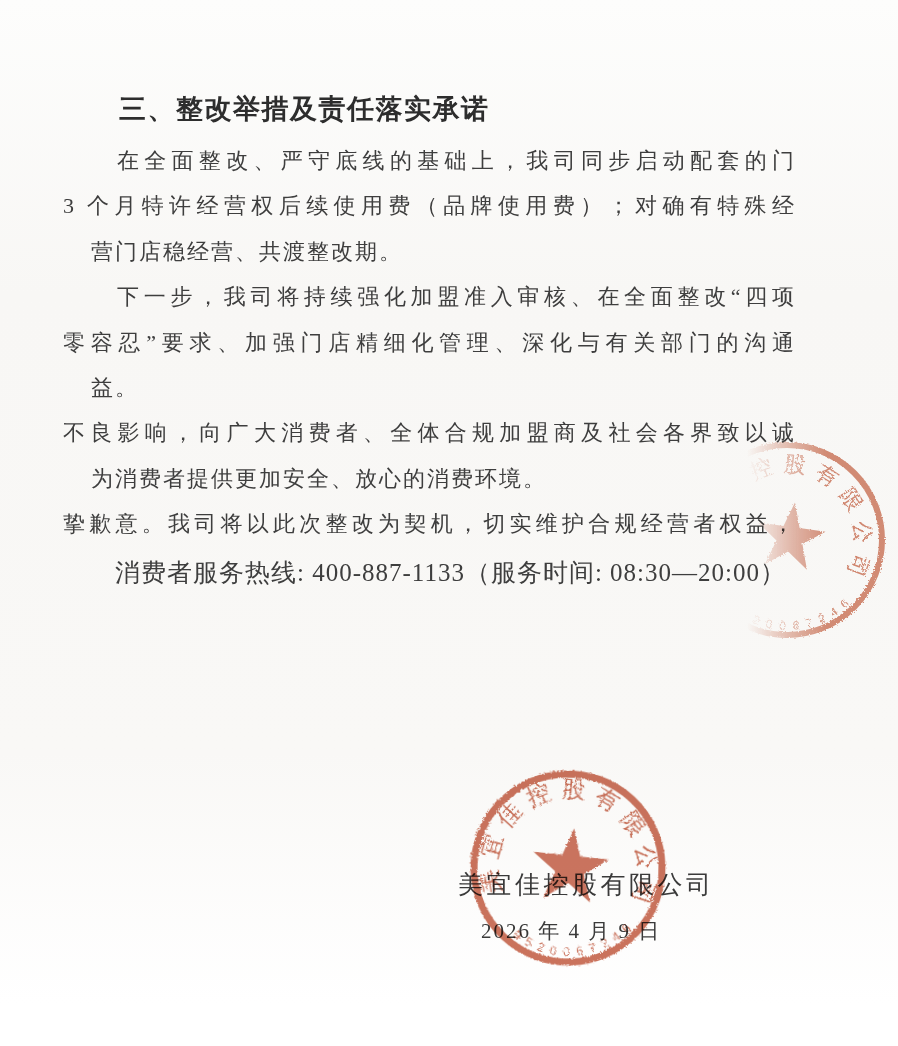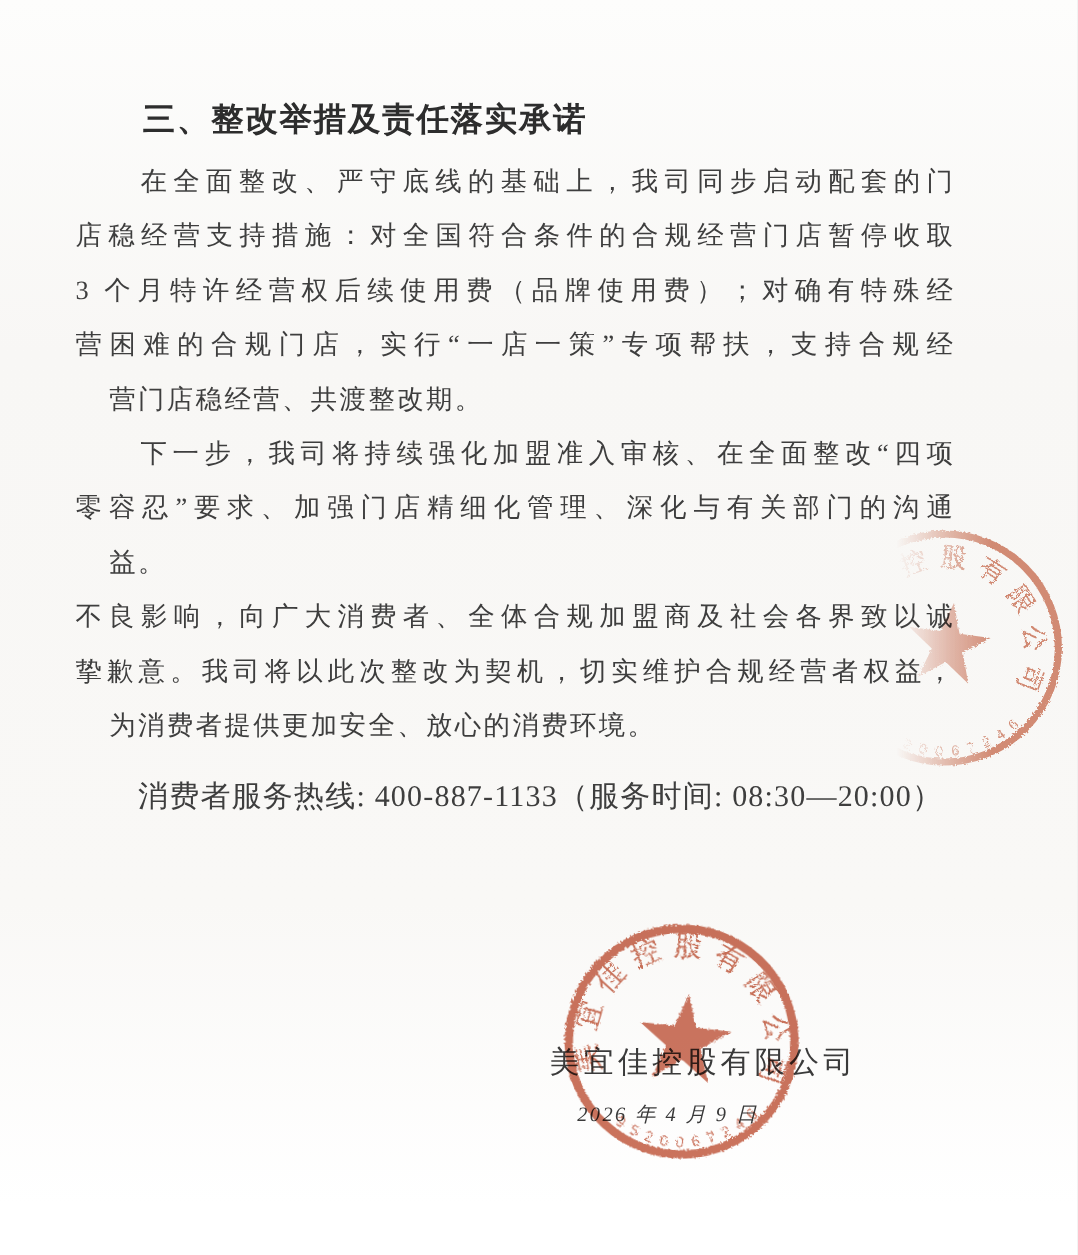--- a/index.html
+++ b/index.html
@@ -5,81 +5,78 @@
   html,body { margin:0; padding:0; background:#e9e9e9; }
   .page {
     position:relative;
     width:898px; height:1046px;
     margin:0 auto;
     background:linear-gradient(180deg,#fdfdfc 0%, #f8f7f5 28%, #f9f8f6 72%, #ffffff 96%);
     overflow:hidden;
     font-family:"Liberation Serif","DejaVu Serif",serif;
     color:#3e3e3e;
   }
-  .doc { position:absolute; left:63px; top:74px; width:733px; }
+  .doc { position:absolute; left:63px; top:84px; width:733px; }
   .heading {
     margin:0 0 4px 56px;
     height:50px; line-height:50px;
     font-size:27px; font-weight:bold; letter-spacing:1.5px;
     color:#2d2d2d;
     font-family:"Liberation Sans","DejaVu Sans",sans-serif;
   }
   .line {
     height:45.4px; line-height:45.4px;
     font-size:22px; letter-spacing:2px;
     text-align:justify; text-align-last:justify;
     color:#3e3e3e;
   }
   .line.first { padding-left:54px; }
   .line.end { text-align:right; text-align-last:left;margin-left:28px; }
   .hotline {
-    margin-top:16px; padding-left:52px;
+    margin-top:4px; padding-left:52px;
     height:44px; line-height:44px;
     font-size:25px; letter-spacing:1px;
     white-space:nowrap;
   }
   .signature {
     position:absolute; left:458px; top:868px;
     font-size:25px; letter-spacing:3.5px; color:#3a3a3a;
     z-index:3;
   }
   .sig-date {
     position:absolute; left:481px; top:917px;
-    font-size:17px; letter-spacing:2px; color:#3a3a3a;
+    font-size:21px; letter-spacing:2px; color:#3a3a3a;
     z-index:3;
-    font-style:italic;
   }
   .seal {
     position:absolute; width:250px; height:250px;
     z-index:4; pointer-events:none;
     mix-blend-mode:multiply;
   }
   #seal-main    { left:443px; top:743px; }
   #seal-partial { left:662px; top:415px; }
   .seal svg { display:block; width:100%; height:100%; }
 </style>
 </head>
 <body>
 
 <div class="page">
 
   <div class="doc">
     <h2 class="heading">三、整改举措及责任落实承诺</h2>
     <div id="doc-lines">
         <div class="line first">在全面整改、严守底线的基础上，我司同步启动配套的门</div>
-        <div class="line">店稳经营支持措施：对全国符合条件的合规经营门店暂停收取</div>
         <div class="line">3 个月特许经营权后续使用费（品牌使用费）；对确有特殊经</div>
-        <div class="line">营困难的合规门店，实行“一店一策”专项帮扶，支持合规经</div>
         <div class="line end">营门店稳经营、共渡整改期。</div>
         <div class="line first">下一步，我司将持续强化加盟准入审核、在全面整改“四项</div>
         <div class="line">零容忍”要求、加强门店精细化管理、深化与有关部门的沟通</div>
         <div class="line end">益。</div>
         <div class="line">不良影响，向广大消费者、全体合规加盟商及社会各界致以诚</div>
+        <div class="line end">为消费者提供更加安全、放心的消费环境。</div>
         <div class="line">挚歉意。我司将以此次整改为契机，切实维护合规经营者权益，</div>
-        <div class="line end">为消费者提供更加安全、放心的消费环境。</div>
       </div>
     <div class="hotline">消费者服务热线: 400-887-1133（服务时间: 08:30—20:00）</div>
   </div>
 
   <div class="signature">美宜佳控股有限公司</div>
   <div class="sig-date">2026 年 4 月 9 日</div>
 
   <div id="seal-main" class="seal">
       <svg viewBox="-125 -125 250 250" xmlns="http://www.w3.org/2000/svg">
        <defs>

